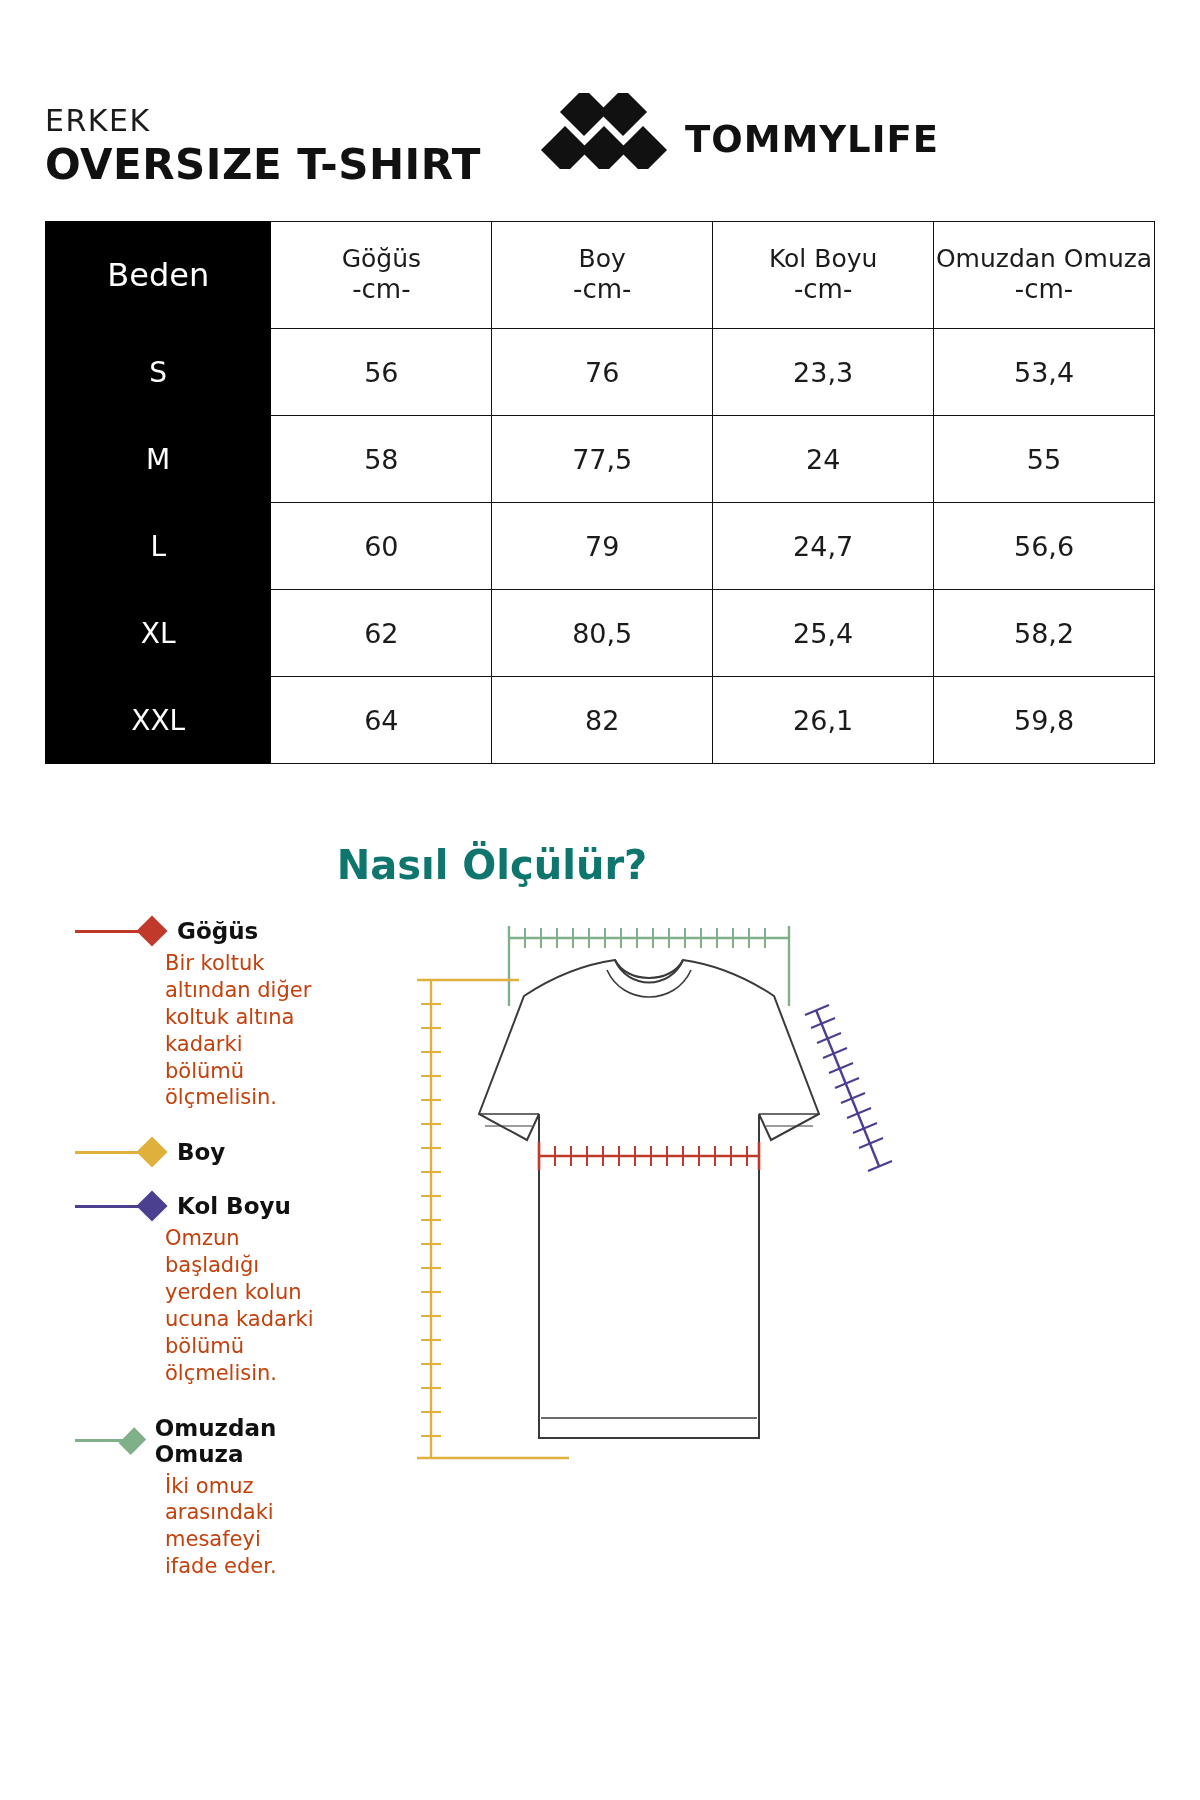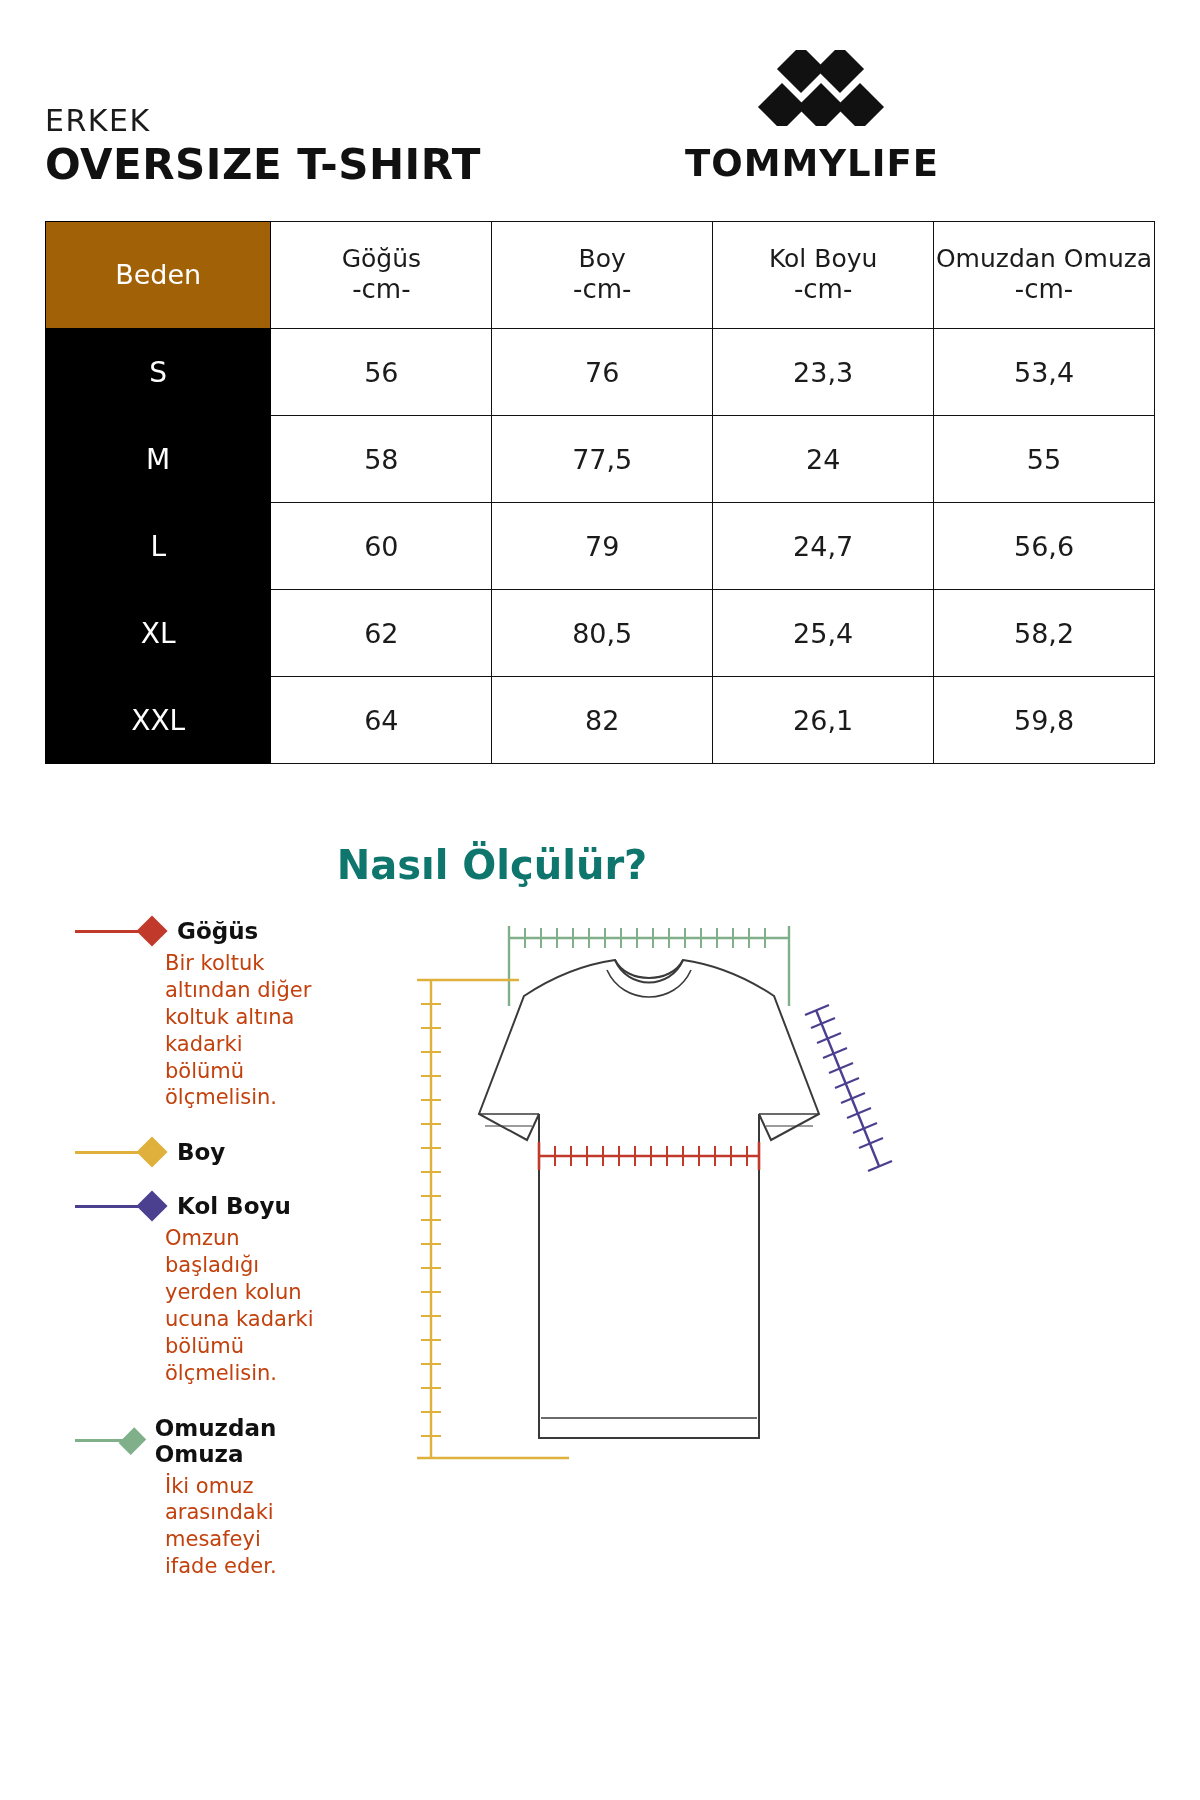--- a/index.html
+++ b/index.html
@@ -48,21 +48,21 @@
   }
   .title-big {
     font-size: 42px;
     font-weight: 700;
     letter-spacing: 0.5px;
     line-height: 1.05;
     color: #111111;
   }
   .brand-block {
     display: flex;
-    flex-direction: column;
+    flex-direction: row;
     align-items: center;
     padding-bottom: 2px;
   }
   .brand-mark {
     margin-bottom: 12px;
   }
   .brand-name {
     font-size: 37px;
     font-weight: 700;
     letter-spacing: 1px;
@@ -82,24 +82,24 @@
     vertical-align: middle;
   }
   .size-table thead th {
     height: 104px;
     font-weight: 400;
     font-size: 25px;
     line-height: 1.15;
     color: #1b1b1b;
   }
   .size-table thead th.beden-head {
-    background: #a16207;
+    background: #000000;
     color: #ffffff;
     border-color: #000000;
-    font-size: 27px;
+    font-size: 32px;
   }
   .size-table tbody td {
     height: 84px;
     font-size: 27px;
     font-weight: 400;
   }
   .size-table tbody td.size-label {
     background: #000000;
     color: #ffffff;
     border-color: #000000;

